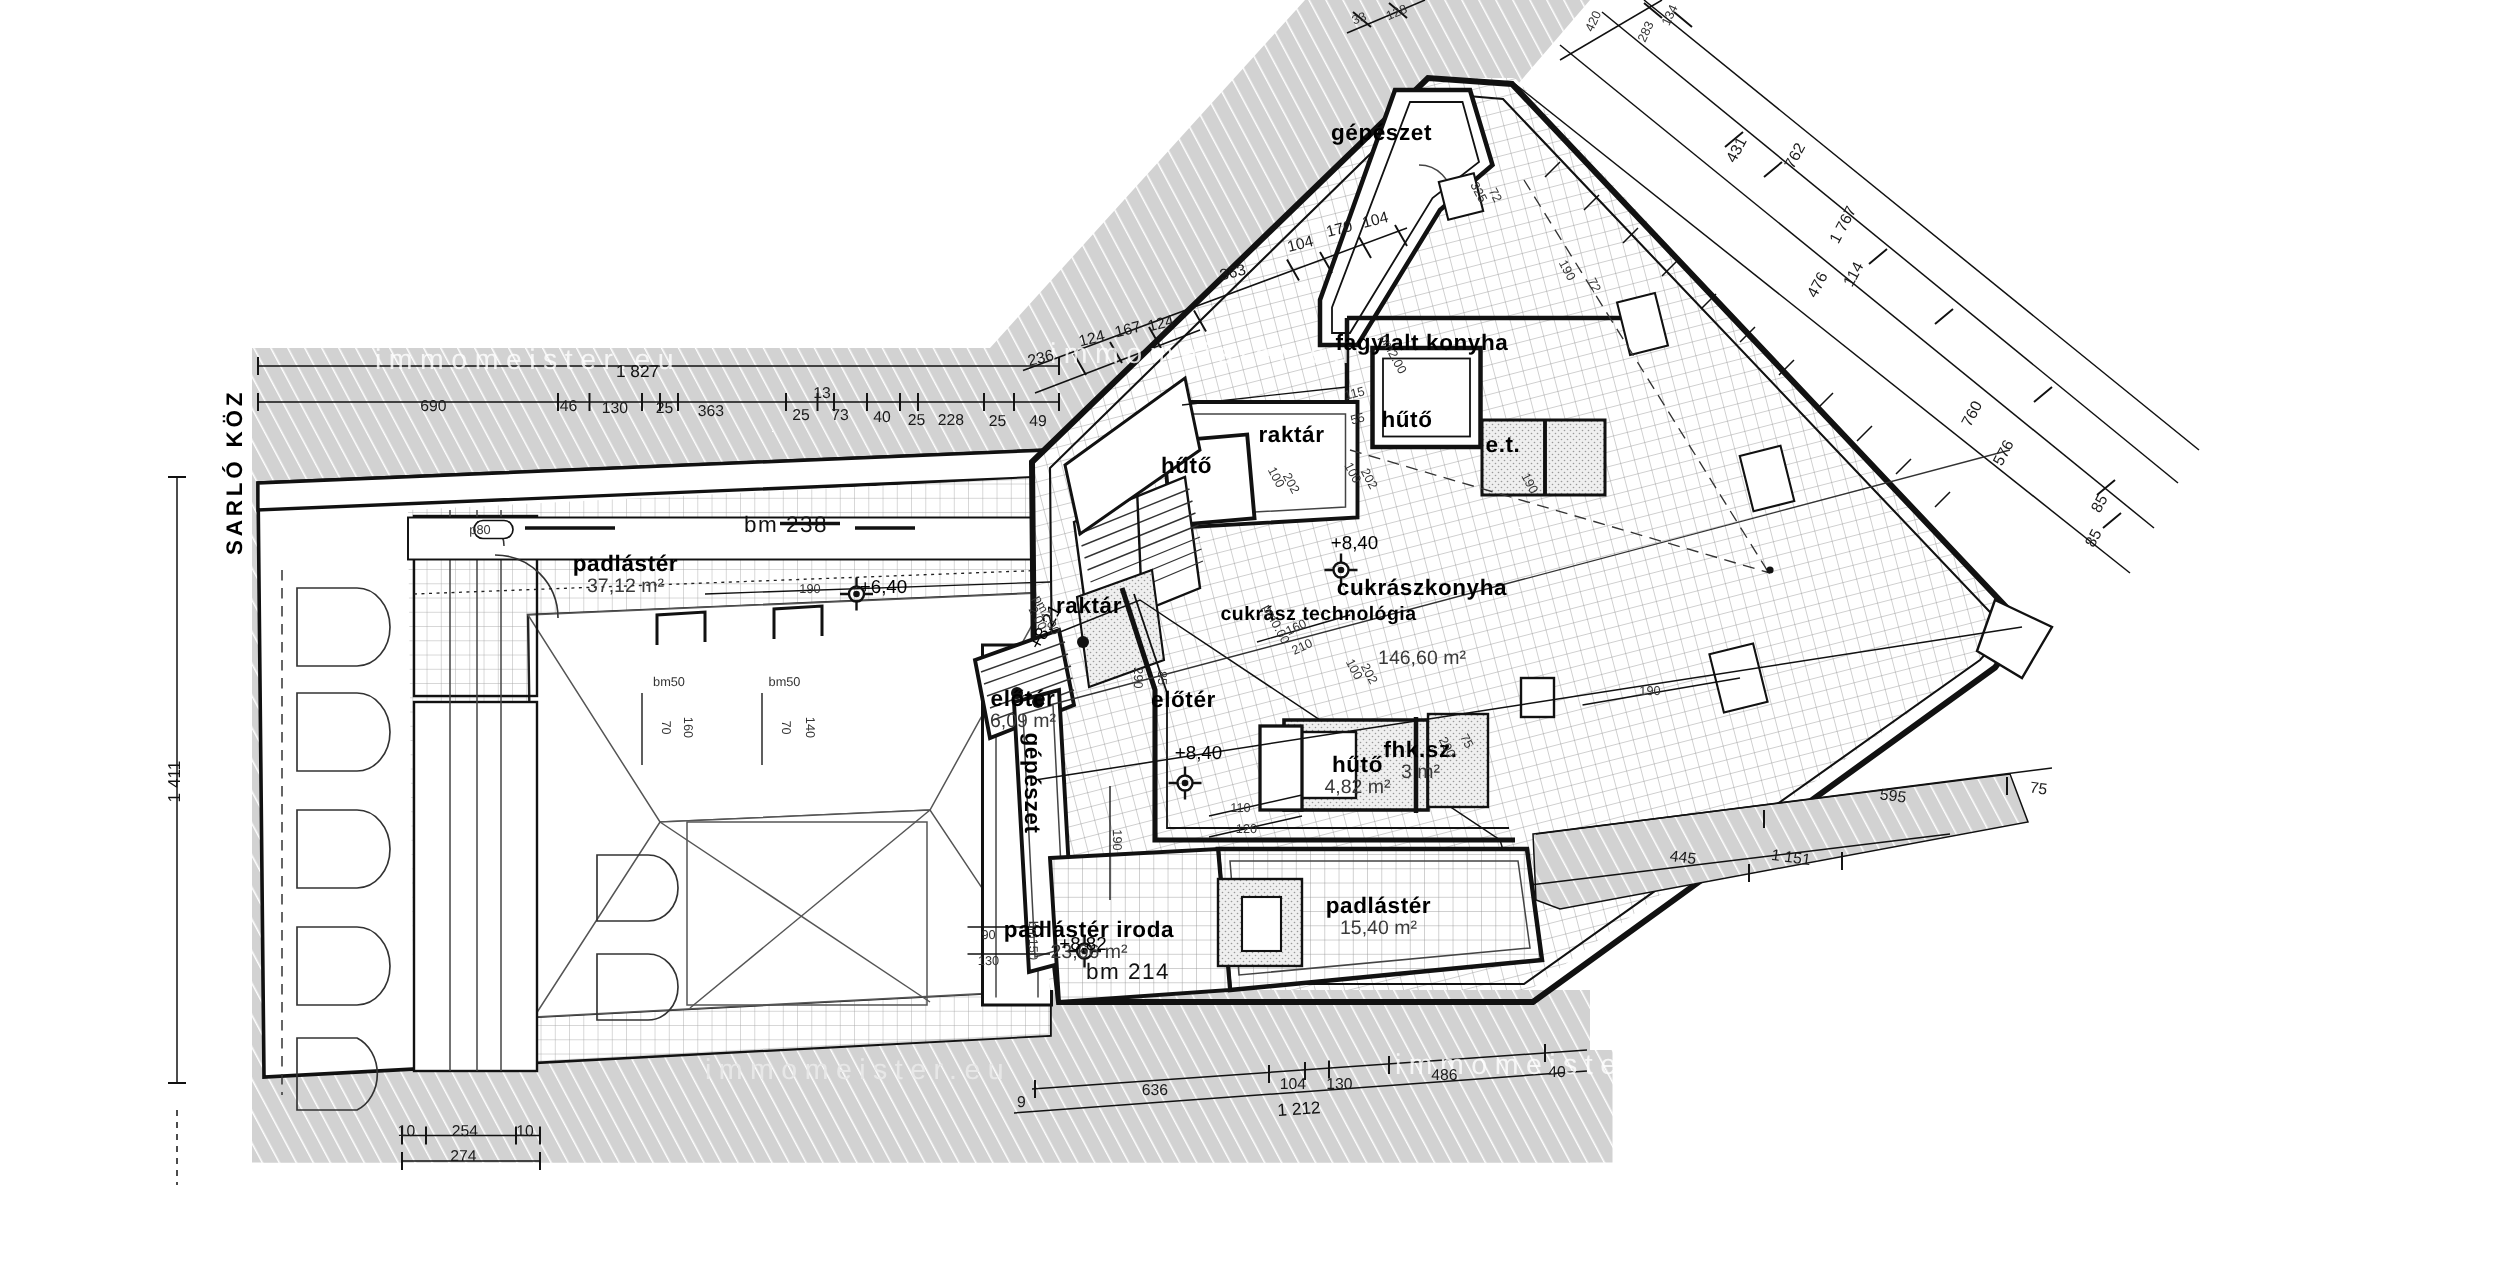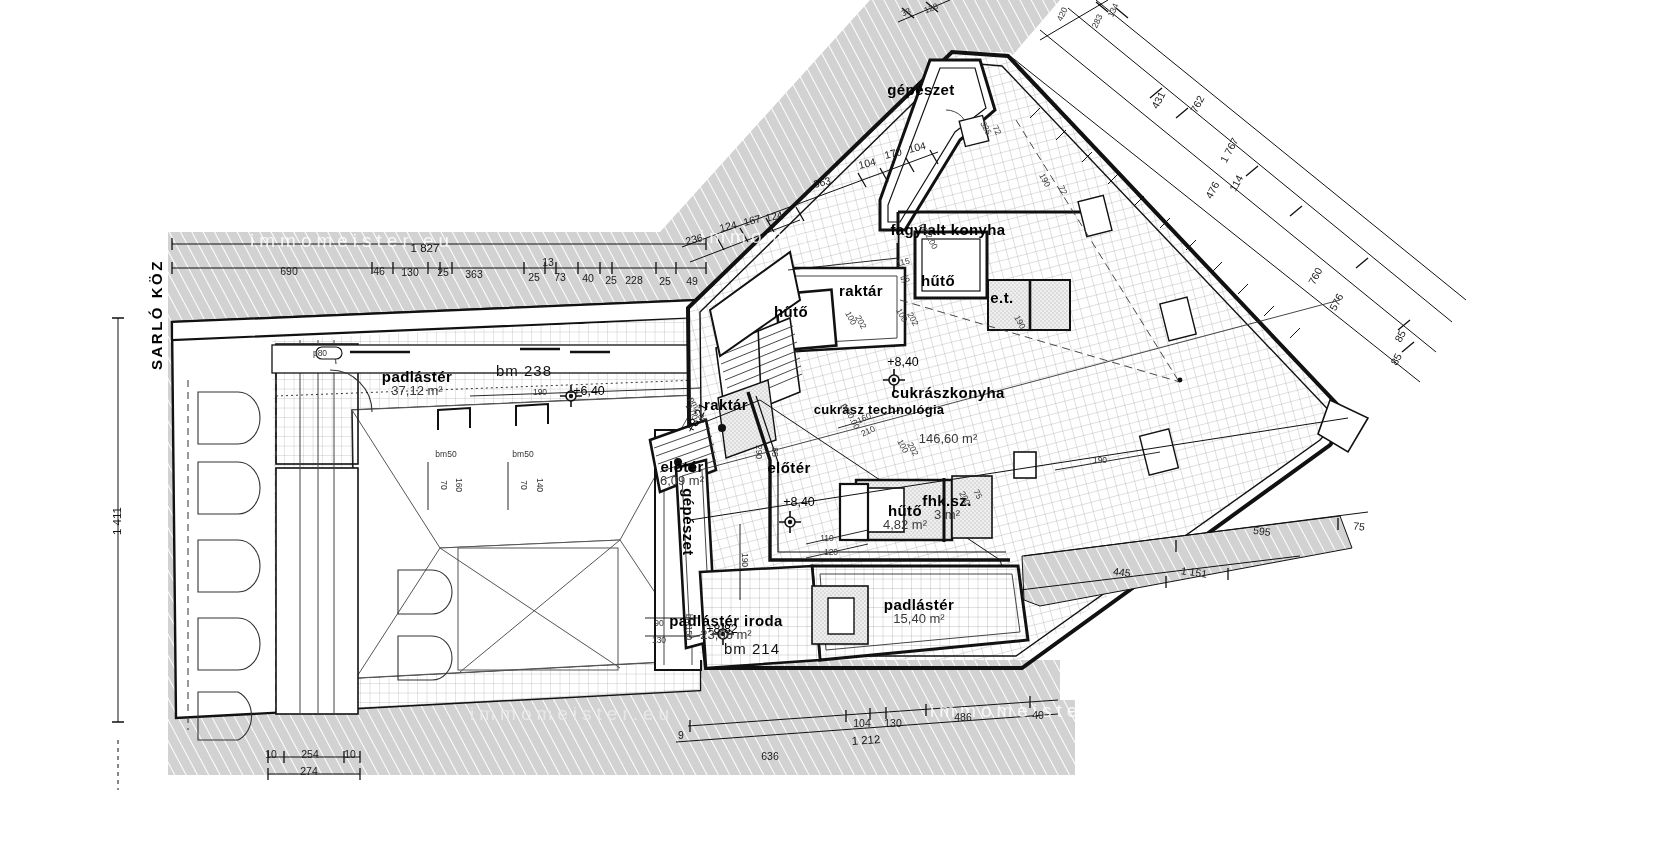--- a/index.html
+++ b/index.html
@@ -370,21 +370,21 @@
       <div class="lbl room" style="left: 688px; top: 522px; transform: translate(-50%, -50%) rotate(90deg); transform-origin: 50% 50%;">gépészet</div>
     </div>
   <div id="elev-layer">
       <div class="lbl elev" style="left: 903px; top: 362px; transform: translate(-50%, -50%); transform-origin: 50% 50%;">+8,40</div>
       <div class="lbl elev" style="left: 799px; top: 502px; transform: translate(-50%, -50%); transform-origin: 50% 50%;">+8,40</div>
       <div class="lbl elev" style="left: 589px; top: 391px; transform: translate(-50%, -50%); transform-origin: 50% 50%;">+6,40</div>
       <div class="lbl elev" style="left: 722px; top: 629px; transform: translate(-50%, -50%); transform-origin: 50% 50%;">+8,82</div>
       <div class="lbl elev" style="left: 697px; top: 418px; transform: translate(-50%, -50%) rotate(-62deg); transform-origin: 50% 50%;">+8,21</div>
     </div>
   <div id="bm-layer">
-      <div class="lbl bm" style="left: 524px; top: 370px; transform: translate(-50%, -50%); transform-origin: 50% 50%;">bm 238</div>
+      <div class="lbl bm" style="left: 524px; top: 350px; transform: translate(-50%, -50%); transform-origin: 50% 50%;">bm 238</div>
       <div class="lbl bm" style="left: 752px; top: 648px; transform: translate(-50%, -50%); transform-origin: 50% 50%;">bm 214</div>
       <div class="lbl dim-s" style="left: 446px; top: 454px; transform: translate(-50%, -50%); transform-origin: 50% 50%;">bm50</div>
       <div class="lbl dim-s" style="left: 523px; top: 454px; transform: translate(-50%, -50%); transform-origin: 50% 50%;">bm50</div>
       <div class="lbl dim-s" style="left: 689px; top: 627px; transform: translate(-50%, -50%) rotate(90deg); transform-origin: 50% 50%;">bm150</div>
       <div class="lbl dim-s" style="left: 320px; top: 353px; transform: translate(-50%, -50%); transform-origin: 50% 50%;">p80</div>
     </div>
   <div id="dims-layer">
       <div class="lbl dim-b" style="left: 425px; top: 248px; transform: translate(-50%, -50%); transform-origin: 50% 50%;">1 827</div>
       <div class="lbl dim" style="left: 289px; top: 271px; transform: translate(-50%, -50%); transform-origin: 50% 50%;">690</div>
       <div class="lbl dim" style="left: 379px; top: 271px; transform: translate(-50%, -50%); transform-origin: 50% 50%;">46</div>
@@ -420,21 +420,21 @@
       <div class="lbl dim" style="left: 1315px; top: 276px; transform: translate(-50%, -50%) rotate(-62deg); transform-origin: 50% 50%;">760</div>
       <div class="lbl dim" style="left: 1336px; top: 302px; transform: translate(-50%, -50%) rotate(-62deg); transform-origin: 50% 50%;">576</div>
       <div class="lbl dim" style="left: 1400px; top: 336px; transform: translate(-50%, -50%) rotate(-62deg); transform-origin: 50% 50%;">85</div>
       <div class="lbl dim" style="left: 1396px; top: 359px; transform: translate(-50%, -50%) rotate(-62deg); transform-origin: 50% 50%;">85</div>
       <div class="lbl dim" style="left: 1262px; top: 531px; transform: translate(-50%, -50%) rotate(8deg); transform-origin: 50% 50%;">595</div>
       <div class="lbl dim" style="left: 1359px; top: 526px; transform: translate(-50%, -50%) rotate(8deg); transform-origin: 50% 50%;">75</div>
       <div class="lbl dim" style="left: 1122px; top: 572px; transform: translate(-50%, -50%) rotate(8deg); transform-origin: 50% 50%;">445</div>
       <div class="lbl dim" style="left: 1194px; top: 572px; transform: translate(-50%, -50%) rotate(8deg); transform-origin: 50% 50%;">1 151</div>
       <div class="lbl dim-b" style="left: 866px; top: 740px; transform: translate(-50%, -50%) rotate(-4deg); transform-origin: 50% 50%;">1 212</div>
       <div class="lbl dim" style="left: 681px; top: 735px; transform: translate(-50%, -50%); transform-origin: 50% 50%;">9</div>
-      <div class="lbl dim" style="left: 770px; top: 727px; transform: translate(-50%, -50%); transform-origin: 50% 50%; margin-top: 29px;">636</div>
+      <div class="lbl dim" style="left: 770px; top: 727px; transform: translate(-50%, -50%); transform-origin: 50% 50%;">636</div>
       <div class="lbl dim" style="left: 862px; top: 723px; transform: translate(-50%, -50%); transform-origin: 50% 50%;">104</div>
       <div class="lbl dim" style="left: 893px; top: 723px; transform: translate(-50%, -50%); transform-origin: 50% 50%;">130</div>
       <div class="lbl dim" style="left: 963px; top: 717px; transform: translate(-50%, -50%); transform-origin: 50% 50%;">486</div>
       <div class="lbl dim" style="left: 1038px; top: 715px; transform: translate(-50%, -50%); transform-origin: 50% 50%;">40</div>
       <div class="lbl dim" style="left: 309px; top: 771px; transform: translate(-50%, -50%); transform-origin: 50% 50%;">274</div>
       <div class="lbl dim" style="left: 271px; top: 754px; transform: translate(-50%, -50%); transform-origin: 50% 50%;">10</div>
       <div class="lbl dim" style="left: 310px; top: 754px; transform: translate(-50%, -50%); transform-origin: 50% 50%;">254</div>
       <div class="lbl dim" style="left: 350px; top: 754px; transform: translate(-50%, -50%); transform-origin: 50% 50%;">10</div>
       <div class="lbl dim-b" style="left: 117px; top: 521px; transform: translate(-50%, -50%) rotate(-90deg); transform-origin: 50% 50%;">1 411</div>
       <div class="lbl dim-s" style="left: 540px; top: 392px; transform: translate(-50%, -50%); transform-origin: 50% 50%;">190</div>

